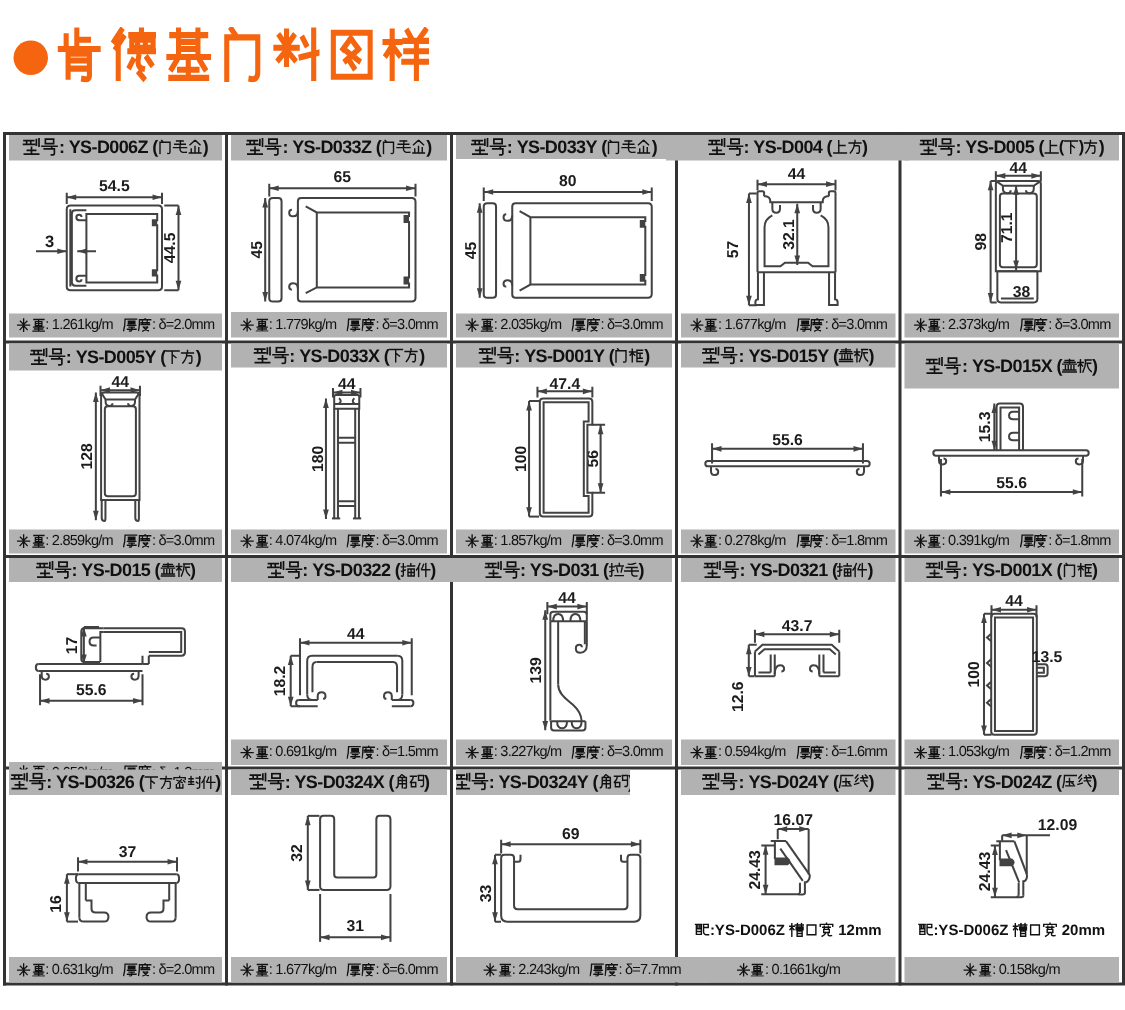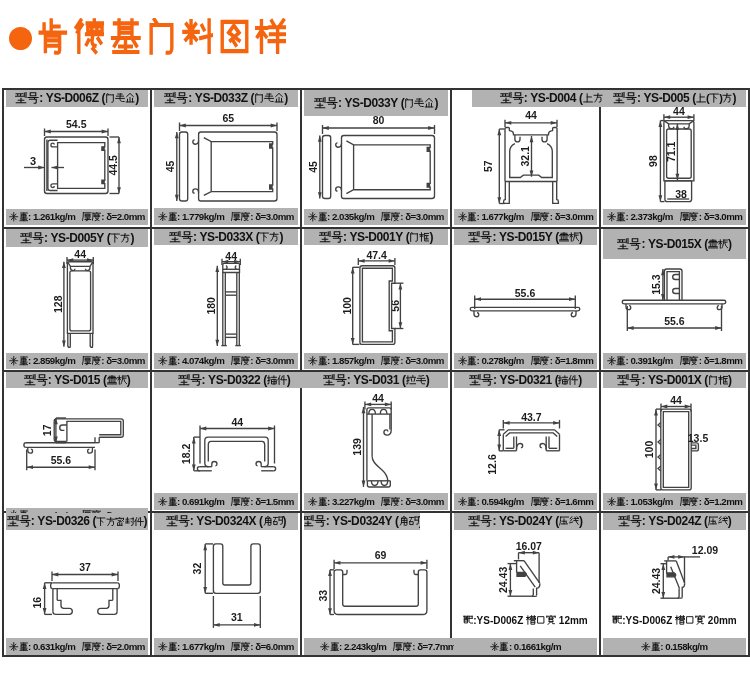--- a/index.html
+++ b/index.html
@@ -2,21 +2,21 @@
 <html><head><meta charset="utf-8"><style>
 
 *{margin:0;padding:0;box-sizing:border-box}
 body{width:750px;height:673px;background:#fff;font-family:"Liberation Sans",sans-serif;position:relative;overflow:hidden}
 .g{display:inline-block;vertical-align:-2px}
 .g path{stroke:currentColor;fill:none;stroke-width:9;stroke-linecap:square}
 .tg path{stroke-width:10.5}
 .bar{position:absolute;overflow:hidden;background:#b2b2b2;display:flex;align-items:center;justify-content:center}
 .hrow,.frow{display:flex;align-items:center;color:#111;white-space:nowrap}
 .hl{font-weight:bold;font-size:12px;letter-spacing:-0.4px;color:#111}
-.fl{font-weight:bold;font-size:9.7px;letter-spacing:-0.5px;color:#111}
+.fl{font-weight:normal;font-size:9.7px;letter-spacing:-0.5px;color:#111}
 .vline{position:absolute;width:2px;background:#333333}
 .hline{position:absolute;height:2px;background:#333333}
 
 </style></head><body>
 <div style="position:absolute;left:9px;top:27px;width:23px;height:23px;border-radius:50%;background:#f5640e"></div>
 <div style="position:absolute;left:37px;top:18px" class="tg"><svg class="g" style="width:31px;height:37px;color:#f5640e" viewBox="0 0 96 96" preserveAspectRatio="none">
       <path d="M44 6V36M22 16V36M44 22H68M10 38H88M26 46V86M26 46H70V84Q70 92 58 90M26 58H70M26 72H70"></path>
     </svg></div>
 <div style="position:absolute;left:73.3px;top:18px" class="tg"><svg class="g" style="width:31px;height:37px;color:#f5640e" viewBox="0 0 96 96" preserveAspectRatio="none">
       <path d="M24 6L10 24M28 18L14 36M18 36V88M44 14H92M66 6V14M46 22H90V36H46ZM58 22V36M74 22V36M42 42H94M60 52Q56 70 68 72M78 54L86 64M48 58L42 68M62 80L70 88"></path>
@@ -122,21 +122,21 @@
       <span style="width:7px"></span>
       <svg class="g" style="width:9.5px;height:9.5px" viewBox="0 0 96 96" preserveAspectRatio="none">
         <path d="M14 8H92M14 8C14 42 10 66 4 86M36 22H80V40H36ZM36 31H80M30 50H86M40 62H76M58 62Q62 70 58 76M30 76H88M58 76V80Q58 90 44 88"></path>
       </svg>
       <svg class="g" style="width:9.5px;height:9.5px" viewBox="0 0 96 96" preserveAspectRatio="none">
         <path d="M48 2V10M10 12H88M10 12C10 46 8 64 4 84M30 22V44M62 22V44M20 32H76M20 44H78M36 60Q48 64 62 60M36 62C44 74 56 82 70 86M66 62C58 76 46 84 32 88"></path>
       </svg>
       <span class="fl">:&nbsp;δ=3.0mm</span>
     </div>
   </div>
-<div class="bar" style="left:304px;top:90px;width:144px;height:26px">
+<div class="bar" style="left:304px;top:90px;width:144px;height:16px">
     <div class="hrow">
       <svg class="g" style="width:12px;height:12px" viewBox="0 0 96 96" preserveAspectRatio="none">
         <path d="M8 14H60M4 34H64M22 14V34M44 14V34M74 8V38M88 4V44M48 50V84M26 66H70M10 86H86"></path>
       </svg>
       <svg class="g" style="width:12px;height:12px" viewBox="0 0 96 96" preserveAspectRatio="none">
         <path d="M26 6H70V30H26ZM8 44H88M60 58V44M20 58H74M74 58V82Q74 92 58 90"></path>
       </svg>
       <span class="hl">:&nbsp;YS-D033Y</span>
       <span class="hl">&nbsp;(</span>
       <svg class="g" style="width:10px;height:10px" viewBox="0 0 96 96" preserveAspectRatio="none">
@@ -163,21 +163,21 @@
       <span style="width:7px"></span>
       <svg class="g" style="width:9.5px;height:9.5px" viewBox="0 0 96 96" preserveAspectRatio="none">
         <path d="M14 8H92M14 8C14 42 10 66 4 86M36 22H80V40H36ZM36 31H80M30 50H86M40 62H76M58 62Q62 70 58 76M30 76H88M58 76V80Q58 90 44 88"></path>
       </svg>
       <svg class="g" style="width:9.5px;height:9.5px" viewBox="0 0 96 96" preserveAspectRatio="none">
         <path d="M48 2V10M10 12H88M10 12C10 46 8 64 4 84M30 22V44M62 22V44M20 32H76M20 44H78M36 60Q48 64 62 60M36 62C44 74 56 82 70 86M66 62C58 76 46 84 32 88"></path>
       </svg>
       <span class="fl">:&nbsp;δ=3.0mm</span>
     </div>
   </div>
-<div class="bar" style="left:472px;top:90px;width:162px;height:16.5px">
+<div class="bar" style="left:444px;top:90px;width:162px;height:16.5px">
     <div class="hrow">
       <svg class="g" style="width:12px;height:12px" viewBox="0 0 96 96" preserveAspectRatio="none">
         <path d="M8 14H60M4 34H64M22 14V34M44 14V34M74 8V38M88 4V44M48 50V84M26 66H70M10 86H86"></path>
       </svg>
       <svg class="g" style="width:12px;height:12px" viewBox="0 0 96 96" preserveAspectRatio="none">
         <path d="M26 6H70V30H26ZM8 44H88M60 58V44M20 58H74M74 58V82Q74 92 58 90"></path>
       </svg>
       <span class="hl">:&nbsp;YS-D004</span>
       <span class="hl">&nbsp;(</span>
       <svg class="g" style="width:10px;height:10px" viewBox="0 0 96 96" preserveAspectRatio="none">

